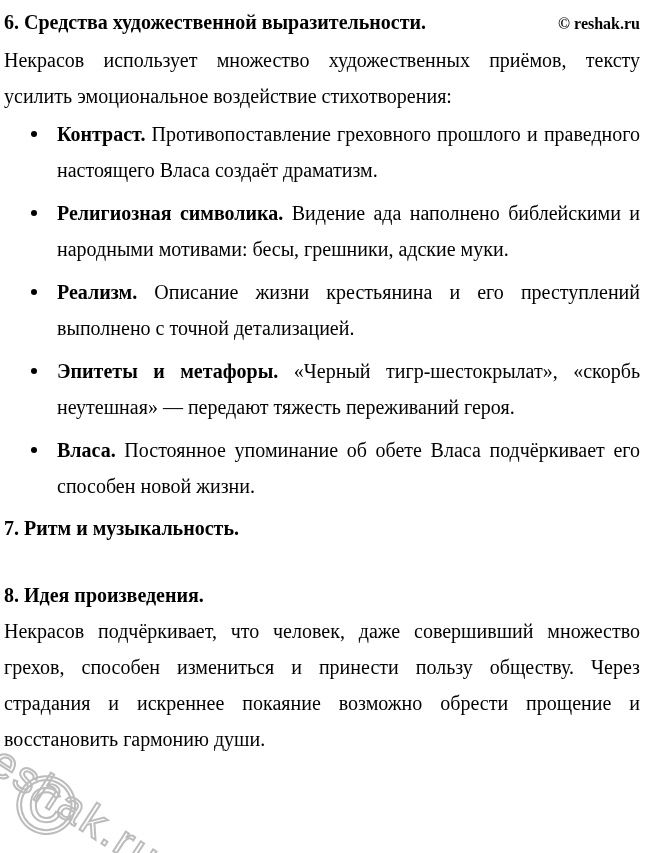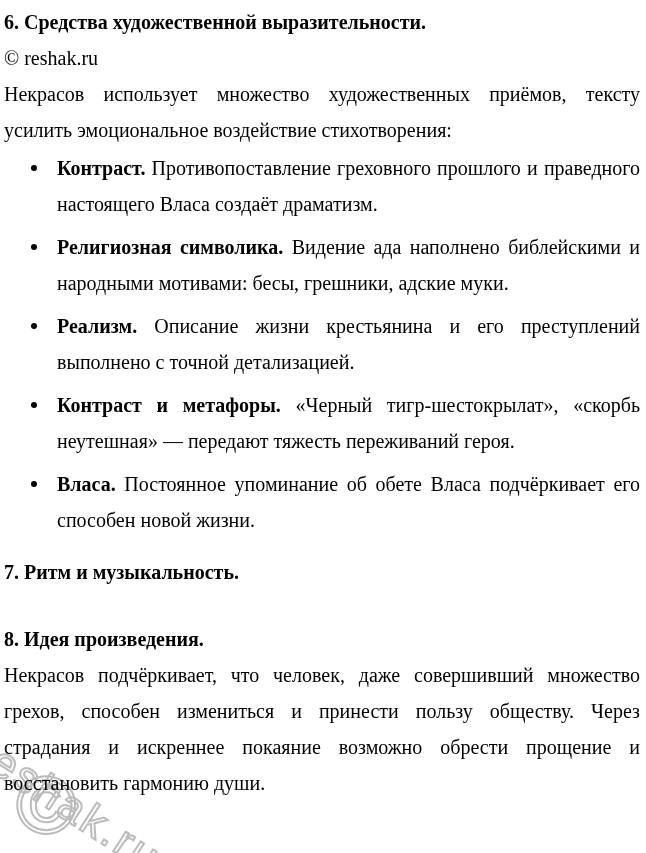--- a/index.html
+++ b/index.html
@@ -47,32 +47,31 @@
   
   .content {
     position: relative;
     z-index: 1;
     padding: 4px 6px 0 4px;
   }
   .header-row {
     display: flex;
     justify-content: space-between;
     align-items: baseline;
-    flex-direction: column;
   }
   .heading {
     font-size: 20px;
     font-weight: bold;
     line-height: 36px;
     margin: 0;
   }
   .copyright {
-    font-size: 20px;
+    font-size: 16px;
     line-height: 36px;
-    font-weight: normal;
+    font-weight: bold;
     white-space: nowrap;
   }
   .para {
     font-size: 20px;
     line-height: 36px;
     margin: 0;
     text-align: justify;
   }
   .bullet-list {
     list-style: none;
@@ -88,21 +87,21 @@
   }
   .bullet-item + .bullet-item { margin-top: 7px; }
   .bullet-dot {
     position: absolute;
     left: 27px; top: 15px;
     width: 6px; height: 6px;
     border-radius: 50%;
     background: var(--text-color, #000000);
   }
   .term { font-weight: bold; }
-  .heading-7 { margin-top: 16px; }
+  .heading-7 { margin-top: 6px; }
   .heading-8 { margin-top: 31px; }
 </style>
 </head>
 <body>
 
 <div class="page">
 
   <div class="watermark-layer">
     <span class="wm-text">reshak.ru</span>
     <span class="wm-symbol">©</span>
@@ -128,21 +127,21 @@
         <span class="term">Религиозная символика.</span>
         <span>Видение ада наполнено библейскими и народными мотивами: бесы, грешники, адские муки.</span>
       </li>
       <li class="bullet-item">
         <span class="bullet-dot"></span>
         <span class="term">Реализм.</span>
         <span>Описание жизни крестьянина и его преступлений выполнено с точной детализацией.</span>
       </li>
       <li class="bullet-item">
         <span class="bullet-dot"></span>
-        <span class="term">Контраст и метафоры.</span>
+        <span class="term">Эпитеты и метафоры.</span>
         <span>«Черный тигр-шестокрылат», «скорбь неутешная» — передают тяжесть переживаний героя.</span>
       </li>
       <li class="bullet-item">
         <span class="bullet-dot"></span>
         <span class="term">Власа.</span>
         <span>Постоянное упоминание об обете Власа подчёркивает его способен новой жизни.</span>
       </li>
     </ul>
 
     <div class="heading heading-7">7. Ритм и музыкальность.</div>

